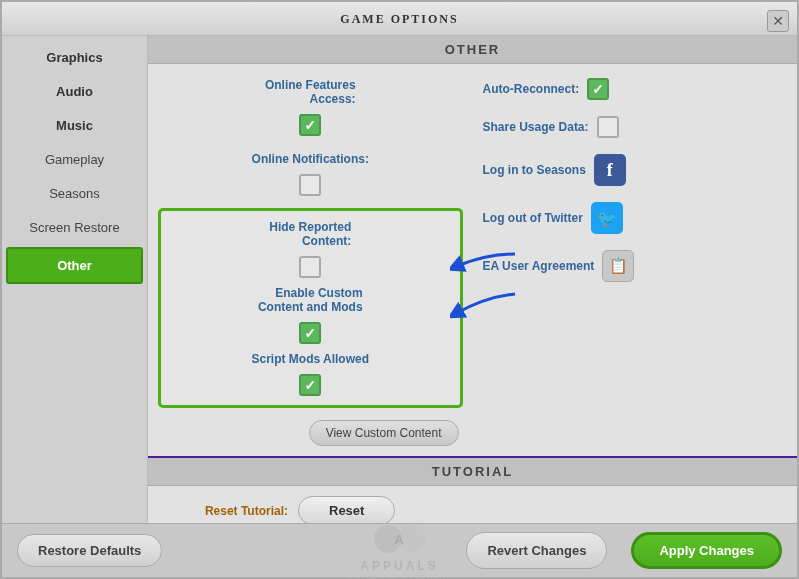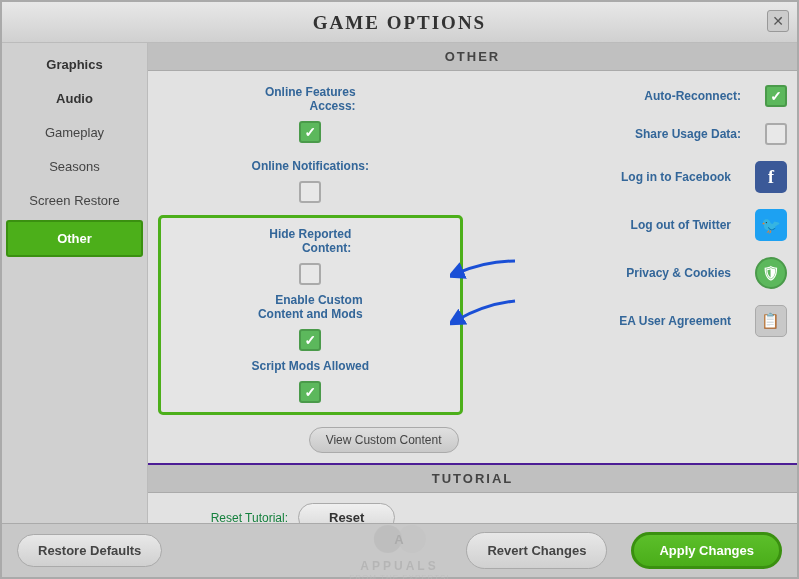--- a/index.html
+++ b/index.html
@@ -26,21 +26,21 @@
     
     .title-bar {
       background: linear-gradient(to bottom, #e8e8e8, #d0d0d0);
       text-align: center;
       padding: 10px 30px 8px;
       position: relative;
       border-bottom: 1px solid #bbb;
     }
     .title-bar h1 {
       font-family: Georgia, serif;
-      font-size: 19px;
+      font-size: 12px;
       font-weight: bold;
       color: #333;
       letter-spacing: 2px;
       text-transform: uppercase;
     }
     .close-btn {
       position: absolute;
       right: 8px;
       top: 8px;
       width: 22px;
@@ -147,22 +147,22 @@
     }
     .option-label {
       color: #336699;
       font-size: 12px;
       text-align: right;
       font-weight: bold;
     }
     .option-right-row {
       display: flex;
       align-items: center;
-      justify-content: flex-end;
-      gap: 24px;
+      justify-content: flex-start;
+      gap: 8px;
       padding: 4px 0;
     }
     .option-right-label {
       color: #336699;
       font-size: 12px;
       text-align: left;
       font-weight: bold;
     }
 
     
@@ -235,23 +235,23 @@
       display: flex;
       flex-direction: column;
       gap: 10px;
     }
     .tutorial-row {
       display: flex;
       align-items: center;
       gap: 10px;
     }
     .tutorial-label {
-      color: #15803d;
+      color: #a16207;
       font-size: 12px;
-      font-weight: normal;
+      font-weight: bold;
       min-width: 120px;
       text-align: right;
     }
     .reset-btn {
       background: linear-gradient(to bottom, #f0f0f0, #d8d8d8);
       border: 1px solid #aaa;
       border-radius: 20px;
       padding: 6px 30px;
       font-size: 13px;
       color: #333;
@@ -324,20 +324,23 @@
   </div>
 
   <div class="main-layout">
 
     <div class="sidebar">
       <div class="sidebar-item header-item">
         <span>Graphics</span>
       </div>
       <div class="sidebar-item header-item">
         <span>Audio</span>
+      </div>
+      <div class="sidebar-item header-item">
+        <span>Music</span>
       </div>
       <div class="sidebar-item">
         <span>Gameplay</span>
       </div>
       <div class="sidebar-item">
         <span>Seasons</span>
       </div>
       <div class="sidebar-item">
         <span>Screen Restore</span>
       </div>
@@ -414,33 +417,29 @@
             <span class="option-right-label">Auto-Reconnect:</span>
             <div class="checkbox-green">✓</div>
           </div>
 
           <div class="option-right-row">
             <span class="option-right-label">Share Usage Data:</span>
             <div class="checkbox-empty"></div>
           </div>
 
           <div class="option-right-row">
-            <span class="option-right-label">Log in to Facebook</span>
+            <span class="option-right-label">Log in to Seasons</span>
             <div class="social-icon facebook-icon" style="font-weight:900;font-family:serif;font-size:18px;">f</div>
           </div>
 
           <div class="option-right-row">
             <span class="option-right-label">Log out of Twitter</span>
             <div class="social-icon twitter-icon" style="font-weight:bold;">🐦</div>
           </div>
 
-          <div class="option-right-row">
-            <span class="option-right-label">Privacy &amp; Cookies</span>
-            <div class="social-icon privacy-icon" style="font-size:14px;">🛡</div>
-          </div>
 
           <div class="option-right-row">
             <span class="option-right-label">EA User Agreement</span>
             <div class="social-icon ea-icon" style="font-size:15px;">📋</div>
           </div>
         </div>
       </div>
 
       <div class="tutorial-section">
         <div class="tutorial-header">

